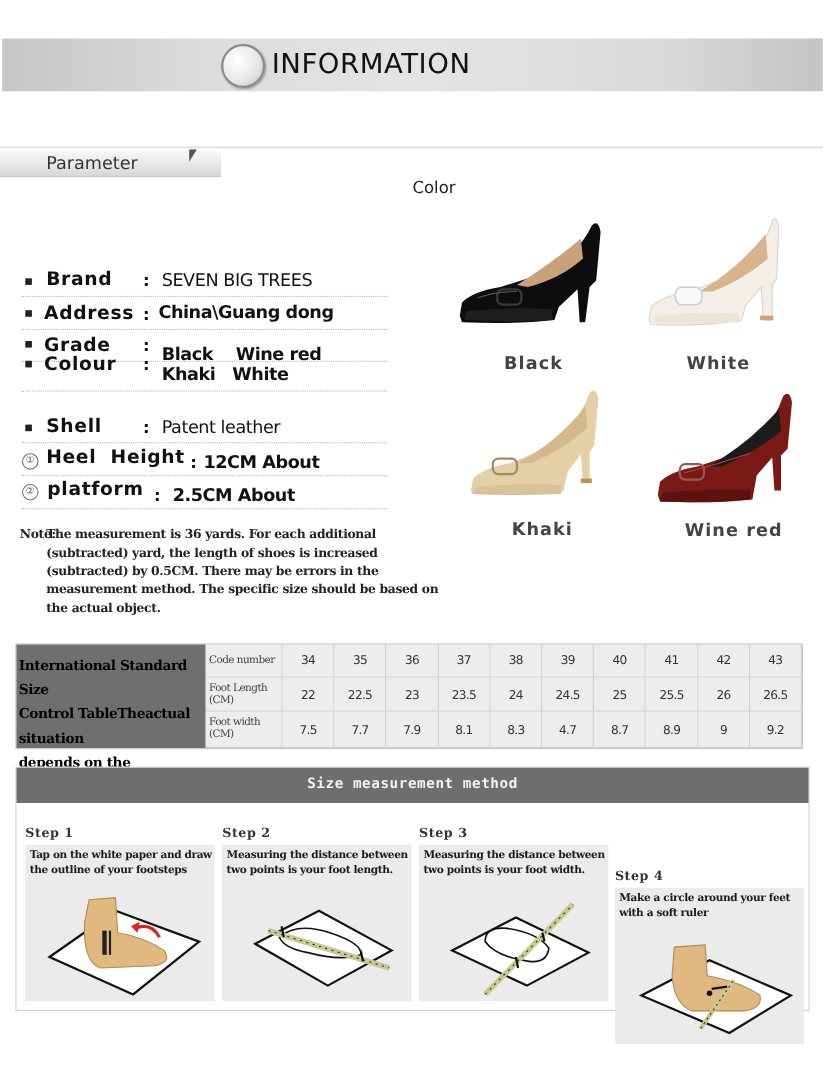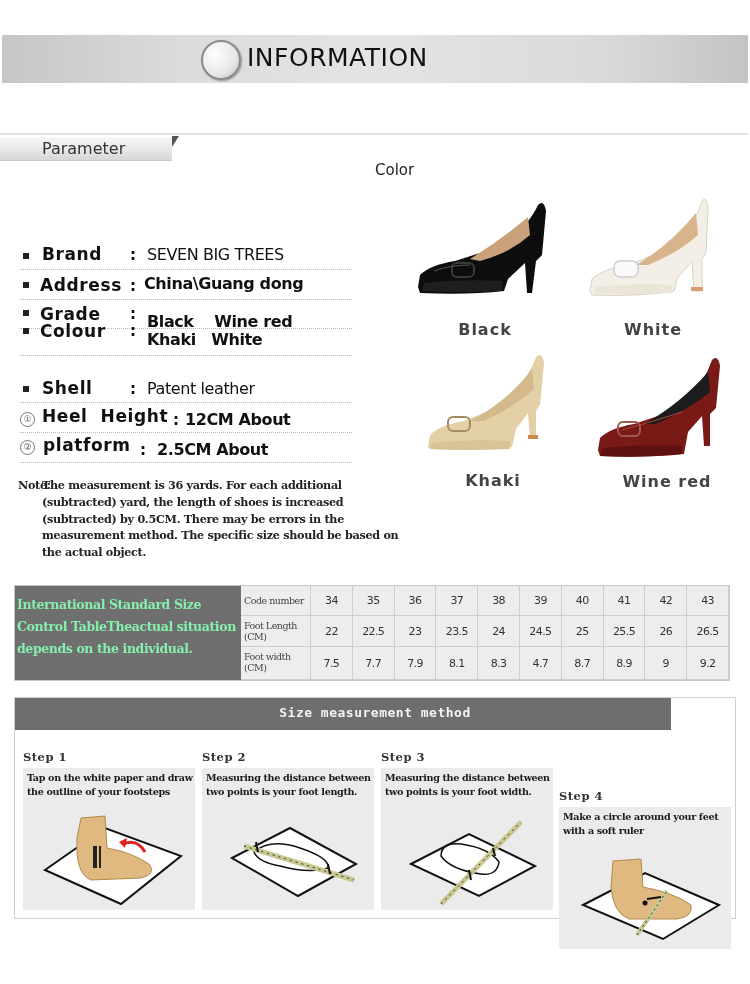--- a/index.html
+++ b/index.html
@@ -8,21 +8,21 @@
   
   .info-banner { position: absolute; left: 2px; top: 35px; width: 746px; height: 48px;
     background: linear-gradient(90deg, #c6c6c6 0%, #dcdcdc 25%, #e4e4e4 50%, #dadada 80%, #c4c4c4 100%); }
   .info-circle { position: absolute; left: 199px; top: 5px; width: 40px; height: 40px; border-radius: 50%;
     background: radial-gradient(circle at 35% 35%, #ffffff 0%, #e6e6e6 60%, #bdbdbd 100%);
     border: 2px solid #8a8a8a; box-shadow: 1px 1px 2px rgba(0,0,0,0.35); }
   .info-title { position: absolute; left: 245px; top: 8px; font-family: "DejaVu Sans", sans-serif; font-size: 25px; color: #111; letter-spacing: 0.5px; }
 
   
   .param-line { position: absolute; left: 0; top: 133px; width: 748px; height: 2px; background: #e2e2e2; }
-  .param-tab { position: absolute; left: 0; top: 137px; width: 172px; height: 24px;
+  .param-tab { position: absolute; left: 0; top: 137px; width: 201px; height: 24px;
     background: linear-gradient(180deg, #f7f7f7 0%, #e6e6e6 60%, #d6d6d6 100%); border-bottom: 1px solid #c9c9c9; }
   .param-tab-label { position: absolute; left: 42px; top: 2px; font-size: 16px; color: #333; }
   .param-tab-notch { position: absolute; left: 172px; top: 136px; width: 0; height: 0;
     border-left: 7px solid #555; border-bottom: 11px solid transparent; }
 
   
   .spec-row { position: absolute; left: 20px; width: 332px; border-bottom: 1px dotted #b8b8b8; }
   .spec-bullet { position: absolute; left: 3px; width: 6px; height: 6px; background: #222; }
   .spec-num { position: absolute; left: 0; width: 15px; height: 15px; border-radius: 50%; border: 1px solid #777; font-size: 9px; color: #555; text-align: center; line-height: 13px; }
   .spec-label { position: absolute; left: 22px; font-size: 17px; font-weight: bold; color: #111; letter-spacing: 0.6px; }
@@ -35,29 +35,29 @@
   .note-prefix { position: absolute; left: 0; top: 0; }
   .note-body { margin-left: 24px; }
 
   
   .color-title { position: absolute; left: 375px; top: 161px; font-size: 15px; color: #222; }
   .shoe-card { position: absolute; width: 150px; height: 140px; }
   .shoe-label { position: absolute; left: 0; width: 150px; text-align: center; font-size: 16px; font-weight: bold; color: #444; letter-spacing: 1px; }
 
   
   .size-table { position: absolute; left: 14px; top: 585px; width: 716px; height: 96px; border: 1px solid #c8c8c8; display: flex; background: #ececec; }
-  .size-left { width: 226px; height: 100%; background: #6f6f6f; color: #86efac; font-family: "DejaVu Serif", serif; font-weight: bold; font-size: 12.5px; line-height: 22px; padding: 8px 0 0 2px; letter-spacing: -0.4px; }
+  .size-left { width: 172px; height: 100%; background: #6f6f6f; color: #000000; font-family: "DejaVu Serif", serif; font-weight: bold; font-size: 12.5px; line-height: 22px; padding: 8px 0 0 2px; letter-spacing: -0.4px; }
   .size-grid { flex: 1; display: grid; grid-template-columns: 70px repeat(10, 1fr); grid-template-rows: 30px 31px 1fr; }
   .size-cell { border-right: 1px solid #cfcfcf; border-bottom: 1px solid #cfcfcf; font-size: 11px; color: #333; display: flex; align-items: center; justify-content: center; background: #ededed; letter-spacing: -0.6px; }
   .size-cell.hdr { font-family: "DejaVu Serif", serif; font-size: 9.5px; justify-content: flex-start; padding-left: 3px; color: #444; letter-spacing: -0.5px; }
   .size-cell.hdr.bottom { align-items: flex-end; padding-bottom: 6px; }
 
   
   .method-box { position: absolute; left: 14px; top: 697px; width: 722px; height: 222px; border: 1px solid #cfcfcf; background: #fff; }
-  .method-header { position: absolute; left: 0; top: 0; width: 656px; height: 32px; background: #6e6e6e; }
+  .method-header { position: absolute; left: 0; top: 0; width: 720px; height: 32px; background: #6e6e6e; }
   .method-title { position: absolute; left: 0; top: 7px; width: 720px; text-align: center; font-family: "DejaVu Sans Mono", monospace; font-size: 13px; font-weight: bold; color: #f3f3f3; letter-spacing: 0.5px; }
   .step { position: absolute; top: 52px; width: 172px; }
   .step-title { font-family: "DejaVu Serif", serif; font-size: 11.5px; font-weight: bold; color: #333; height: 18px; letter-spacing: 0.5px; }
   .step-panel { width: 172px; height: 142px; background: #ebebeb; position: relative; }
   .step-text { position: absolute; left: 4px; top: 3px; right: 2px; font-family: "DejaVu Serif", serif; font-weight: bold; font-size: 9.6px; line-height: 14px; color: #1a1a1a; letter-spacing: -0.35px; }
   .step-art { position: absolute; left: 8px; top: 40px; width: 160px; height: 100px; }
 </style>
 </head>
 <body>
 

